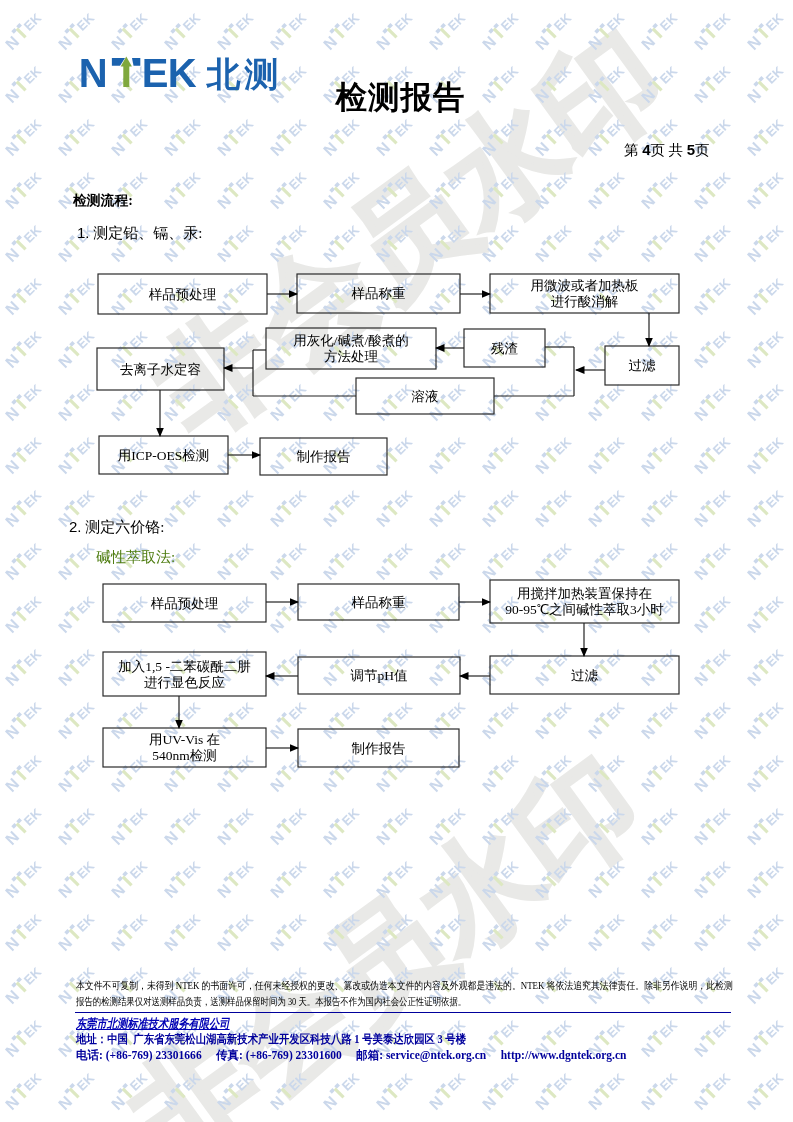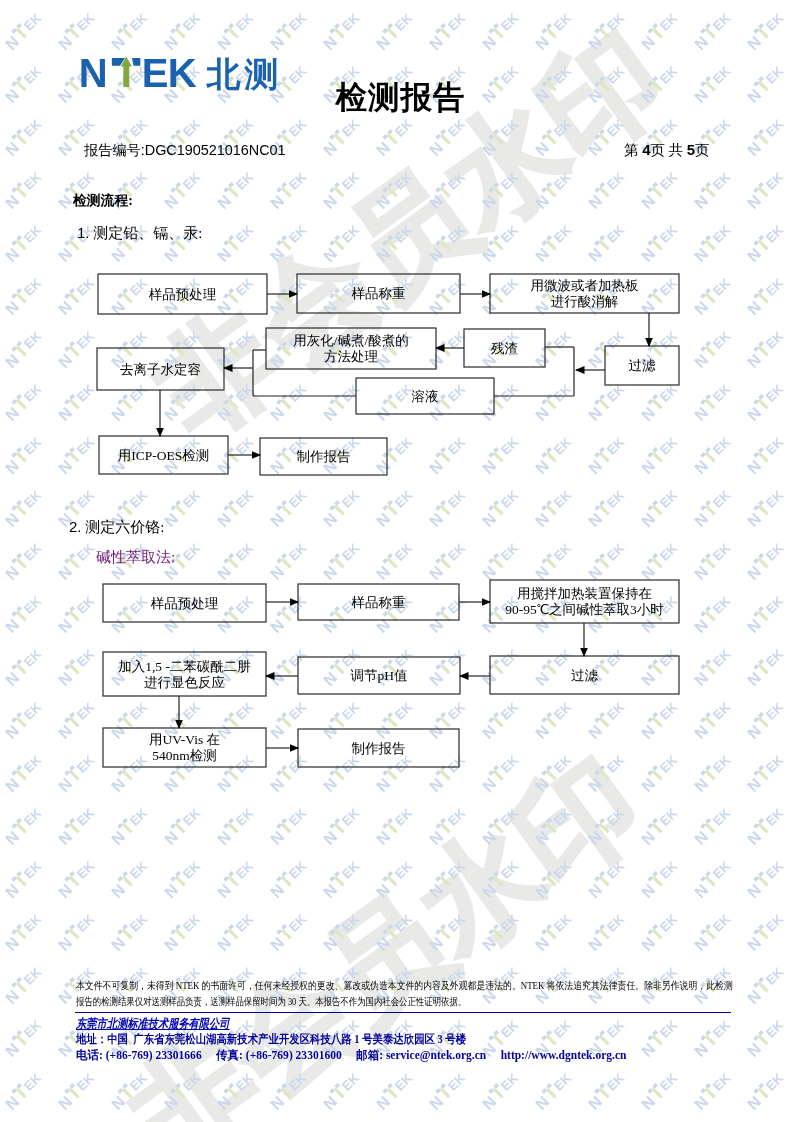--- a/index.html
+++ b/index.html
@@ -41,26 +41,25 @@
 <svg class="abs content" style="left:76px;top:48px;" width="220" height="48">
 <text x="2.8" y="38.9" font-family="Liberation Sans, sans-serif" font-weight="bold" font-size="40" fill="#1b62ae">N</text>
 <polygon points="35.9,10 49,10 44,17.8 35.9,17.8" fill="#1b62ae"></polygon>
 <polygon points="56,10 64.3,10 64.3,17.8 57.5,17.8" fill="#1b62ae"></polygon>
 <polygon points="50.3,8.6 55.9,18.6 44.7,18.6" fill="#7fa83d"></polygon>
 <rect x="47.3" y="16" width="6" height="23" fill="#7fa83d"></rect>
 <text x="65.7" y="38.9" font-family="Liberation Sans, sans-serif" font-weight="bold" font-size="40" fill="#1b62ae" letter-spacing="-0.5">EK</text>
 <text x="130.5" y="38" font-family="Liberation Sans, sans-serif" font-weight="bold" font-size="34" fill="#1b62ae" letter-spacing="4">北测</text>
 </svg>
 <div class="abs content" style="left:4px;top:76.5px;width:793px;text-align:center;font-size:31.5px;font-weight:bold;color:#000;font-family:'Liberation Serif',serif;letter-spacing:1px;">检测报告</div>
-<div class="abs content" style="left:84px;top:140.5px;font-size:14.2px;color:#000;font-family:'Liberation Serif',serif;">报告编号<span style="font-family:'Liberation Sans',sans-serif;font-size:14.4px;">:DGC190521016NC01</span></div>
 <div class="abs content" style="left:624px;top:141px;font-size:14.5px;color:#000;font-family:'Liberation Serif',serif;text-align:center;">第 <span style="font-family:'Liberation Sans',sans-serif;font-size:15px;font-weight:bold;">4</span>页 共 <span style="font-family:'Liberation Sans',sans-serif;font-size:15px;font-weight:bold;">5</span>页</div>
 <div class="abs content" style="left:73px;top:192px;font-size:13.8px;font-weight:bold;color:#000;font-family:'Liberation Serif',serif;">检测流程:</div>
 <div class="abs content" style="left:77px;top:224px;font-size:15px;color:#000;font-family:'Liberation Serif',serif;"><span style="font-family:'Liberation Sans',sans-serif;">1.</span> 测定铅、镉、汞:</div>
 <div class="abs content" style="left:69px;top:517.5px;font-size:15px;color:#000;font-family:'Liberation Serif',serif;"><span style="font-family:'Liberation Sans',sans-serif;">2.</span> 测定六价铬:</div>
-<div class="abs content" style="left:96px;top:548px;font-size:15px;color:#701a75;font-family:'Liberation Serif',serif;">碱性萃取法:</div>
+<div class="abs content" style="left:96px;top:548px;font-size:15px;color:#4d7c0f;font-family:'Liberation Serif',serif;">碱性萃取法:</div>
 <svg class="abs content" style="left:0;top:0;" width="793" height="800">
 <style>
  .bx{fill:none;stroke:#2a2a2a;stroke-width:1.2;}
  .ln{stroke:#222;stroke-width:1.2;fill:none;}
  .tx{font-family:"Liberation Serif",serif;font-size:13.5px;fill:#000;}
 </style>
 <rect class="bx" x="98" y="274" width="169" height="40"></rect>
 <text class="tx" x="182.5" y="298.5" text-anchor="middle">样品预处理</text>
 <rect class="bx" x="297" y="274" width="163" height="39"></rect>
 <text class="tx" x="378.5" y="298.0" text-anchor="middle">样品称重</text>

